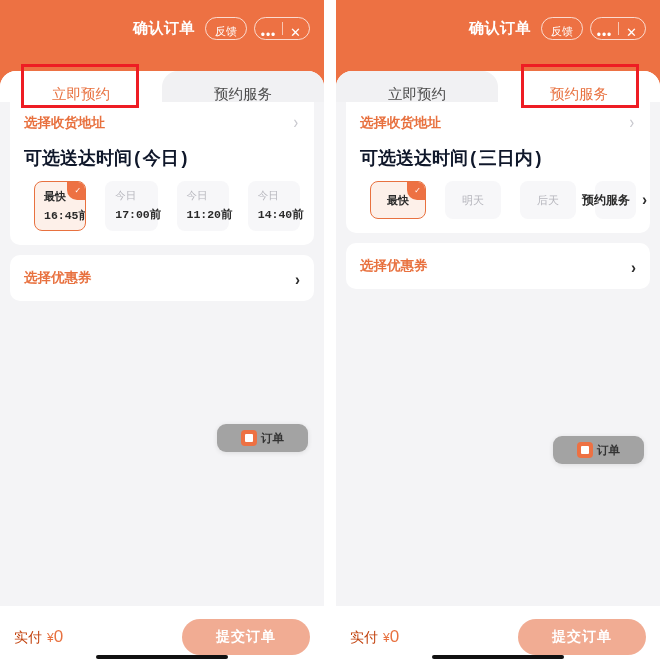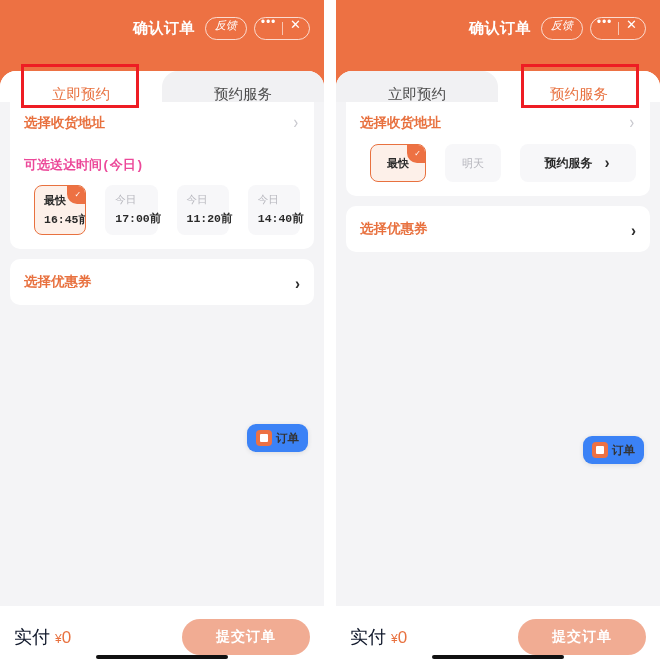--- a/index.html
+++ b/index.html
@@ -50,26 +50,25 @@
     font-size: 15px;
     font-weight: bold;
     letter-spacing: 0.5px;
     margin-right: 10px;
   }
   .pill {
     border: 1px solid rgba(255,255,255,0.75);
     border-radius: 14px;
     height: 23px;
     display: flex;
-    align-items: flex-start;
+    align-items: flex-end;
     justify-content: center;
     color: #ffffff;
     font-size: 11px;
     box-sizing: border-box;
-    font-style: italic;
   }
   .pill-feedback {
     padding: 0 9px;
     margin-right: 7px;
   }
   .pill-capsule {
     width: 56px;
     position: relative;
     justify-content: space-around;
   }
@@ -173,24 +172,24 @@
     font-weight: normal;
     transform: scaleY(1.25);
   }
   .chev-dark {
     color: #2b2b2b;
     font-size: 15px;
     font-weight: bold;
     transform: scaleY(1.15);
   }
   .section-title {
-    font-size: 13px;
-    color: #ec4899;
-    font-weight: bold;
-    margin: 12px 0 11px 0;
+    font-size: 18px;
+    color: #0f172a;
+    font-weight: bold;
+    margin: 2px 0 11px 0;
   }
   .chips {
     display: flex;
     gap: 9px;
     align-items: stretch;
   }
   .chip {
     background: #f7f7f9;
     border-radius: 8px;
     padding: 7px 9px;
@@ -260,27 +259,27 @@
     font-size: 12px;
     color: #2a2a2a;
     font-weight: bold;
     white-space: nowrap;
   }
 
   
   .fab {
     position: absolute;
     right: 16px;
-    background: #3b82f6;
+    background: #a3a3a3;
     border-radius: 9px;
     box-shadow: 0 1px 5px rgba(0,0,0,0.10);
     display: flex;
     align-items: center;
     gap: 4px;
-    padding: 6px 9px;
+    padding: 6px 24px;
   }
   .fab-icon {
     width: 16px;
     height: 16px;
     border-radius: 4px;
     background: #ED7143;
     display: flex;
     align-items: center;
     justify-content: center;
     flex: 0 0 auto;
@@ -310,22 +309,22 @@
     justify-content: space-between;
     padding: 0 14px;
     box-sizing: border-box;
   }
   .pay-line {
     display: flex;
     align-items: baseline;
     gap: 5px;
   }
   .pay-label {
-    font-size: 18px;
-    color: #0f172a;
+    font-size: 14px;
+    color: #c2410c;
   }
   .pay-amount {
     font-size: 17px;
     color: #E8713F;
     font-weight: normal;
   }
   .pay-amount .cur { font-size: 12px; }
   .submit-btn {
     width: 128px;
     height: 36px;
@@ -466,27 +465,31 @@
       <div class="annot" style="left:185px; top:8px; width:118px; height:44px;"></div>
     </div>
 
     <div class="body">
 
       <div class="card first">
         <div class="row">
           <span class="row-label-orange">选择收货地址</span>
           <span class="chev-light">›</span>
         </div>
+        <div class="section-title">可选送达时间(三日内)</div>
         <div class="chips">
           <div class="chip selected single">
             <div class="l1">最快</div>
             <div class="check-badge">✓</div>
           </div>
           <div class="chip single">
             <div class="l1">明天</div>
+          </div>
+          <div class="chip single">
+            <div class="l1">后天</div>
           </div>
           <div class="chip picker">
             <span class="ptext">预约服务</span>
             <span class="chev-dark">›</span>
           </div>
         </div>
       </div>
 
       <div class="card" style="padding-bottom:0;">
         <div class="row" style="height:46px;">

